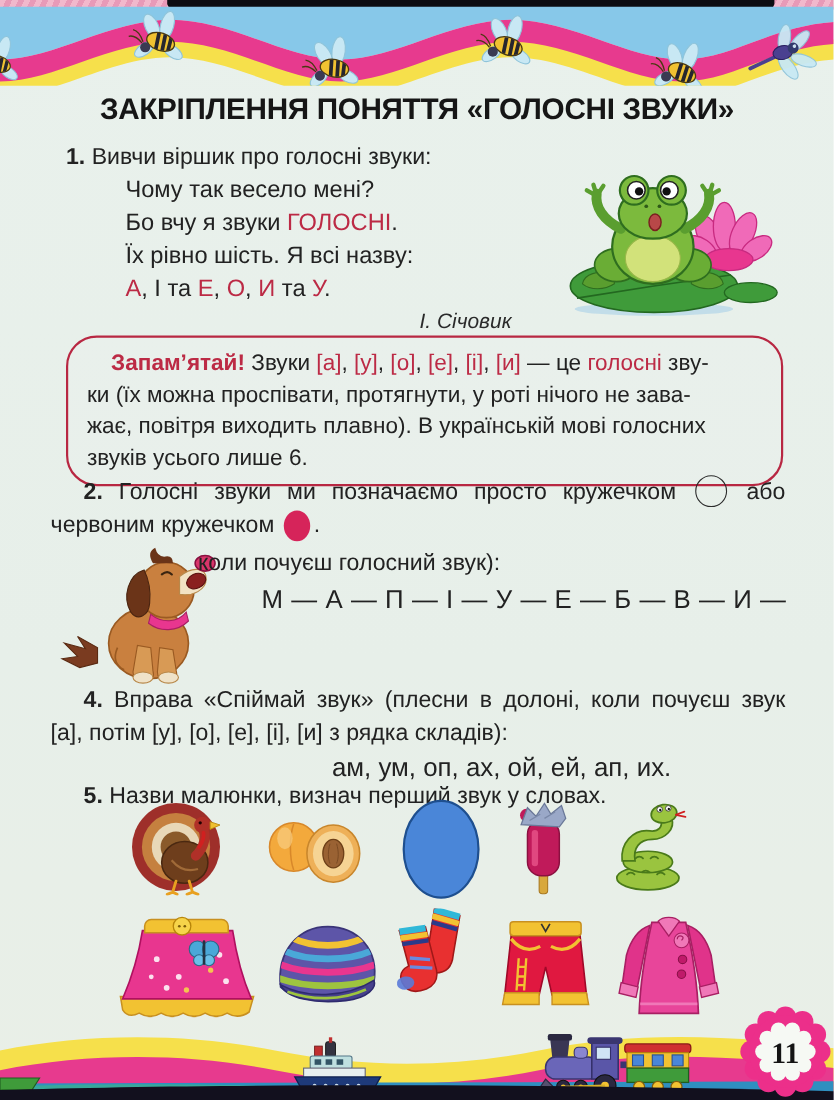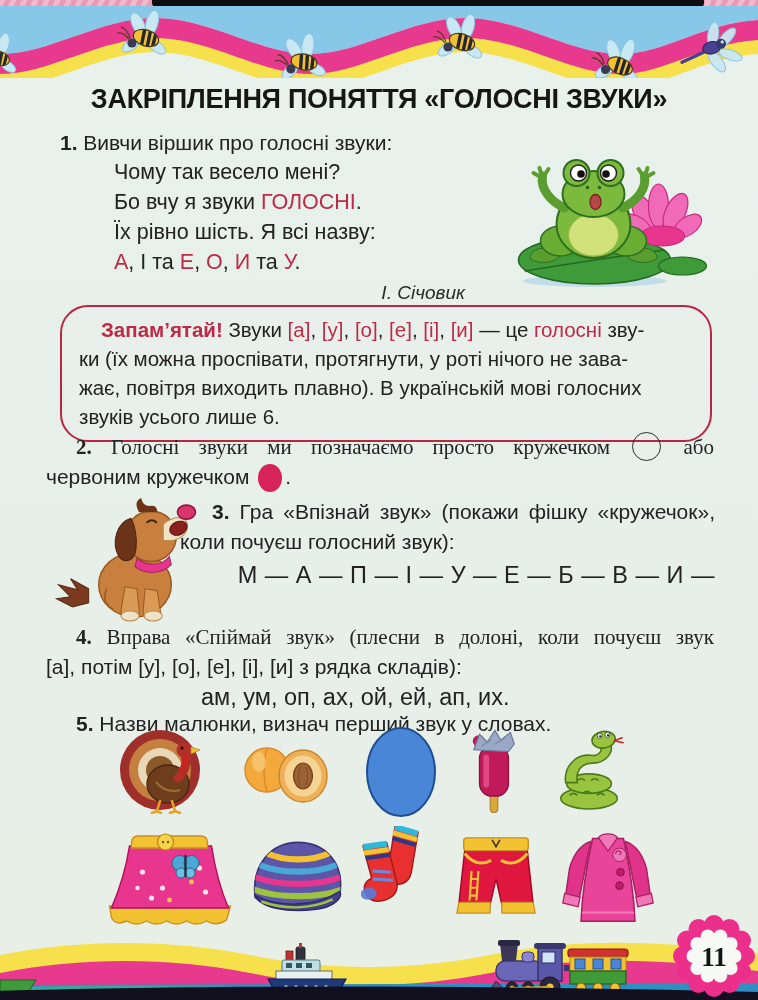--- a/index.html
+++ b/index.html
@@ -37,28 +37,28 @@
   .seg-red{color:#bc2a45;}
   .seg-boldred{color:#bc2a45;font-weight:700;}
   .seg-bold{font-weight:700;}
   .seg-circle-outline{display:inline-block;width:27px;height:27px;border:1.8px solid #2b2b2b;
     border-radius:50%;vertical-align:-7px;margin:0 3px;}
   .seg-circle-filled{display:inline-block;width:24px;height:28px;background:#d6245a;
     border-radius:50%;vertical-align:-8px;margin:0 3px;}
 
   .ex2{position:absolute;left:46px;top:432px;width:668px;font-size:21px;line-height:30px;}
   .jl{text-align:justify;text-align-last:justify;}
-  .ind{text-indent:30px;font-family:Liberation Serif, serif;}
+  .ind{text-indent:30px;}
 
   .ex3{position:absolute;left:180px;top:497px;width:535px;font-size:21px;line-height:30px;}
   .ex3 .ind2{text-indent:32px;}
   .letters{text-align:right;font-size:23.5px;line-height:33px;letter-spacing:0.5px;margin-top:2px;}
 
   .ex4{position:absolute;left:46px;top:622px;width:668px;font-size:21px;line-height:30px;}
-  .syllables{margin-left:155px;width:510px;font-size:23.5px;line-height:31px;}
+  .syllables{margin-left:155px;width:510px;text-align:center;font-size:23.5px;line-height:31px;}
 
   .label-line{position:absolute;left:76px;font-size:21px;line-height:28px;}
   .pics-row{position:absolute;left:112px;top:726px;width:516px;height:90px;
     display:flex;justify-content:space-between;align-items:flex-start;}
   .clothes-row{position:absolute;left:106px;top:826px;width:556px;height:104px;
     display:flex;justify-content:space-between;align-items:flex-start;}
 </style>
 </head>
 <body>
 
@@ -191,21 +191,20 @@
     <path d="M80,22 C66,26 60,46 68,60 C74,68 84,64 85,52 C86,42 84,30 80,22 Z" fill="#6b3418" stroke="#4a2410"></path>
     <path d="M88,16 q-6,-10 2,-14 q2,8 8,8 q8,-2 8,6 Z" fill="#6b3418"></path>
     <path d="M112,28 C124,18 136,20 136,30 C136,40 124,46 112,44 Z" fill="#f2e2c4" stroke="#b8884a"></path>
     <ellipse cx="127" cy="32" rx="9" ry="6.5" fill="#8a2020" stroke="#5a1010" transform="rotate(-25 127 32)"></ellipse>
     <ellipse cx="135" cy="16" rx="9" ry="7" fill="#d8356a" stroke="#8a1040" stroke-width="1.4"></ellipse>
     <path d="M96,26 q5,-4 9,0" stroke="#3a2410" stroke-width="2" fill="none" stroke-linecap="round"></path>
     <path d="M86,62 C96,70 110,70 118,60 L120,68 C110,78 94,78 84,70 Z" fill="#e8368f" stroke="#a81f63"></path>
   </svg>
 
   <div class="ex3">
-    <div class="jl ind2"><span class="seg-bold">3.</span><span> Гра «Впізнай звук» (покажи фішку «кружечок»,</span></div>
     <div>коли почуєш голосний звук):</div>
     <div class="letters">М — А — П — І — У — Е — Б — В — И —</div>
   </div>
 
   <div class="ex4">
     <div class="jl ind"><span class="seg-bold">4.</span><span> Вправа «Спіймай звук» (плесни в долоні, коли почуєш звук</span></div>
     <div>[а], потім [у], [о], [е], [і], [и] з рядка складів):</div>
     <div class="syllables">ам, ум, оп, ах, ой, ей, ап, их.</div>
   </div>
 

